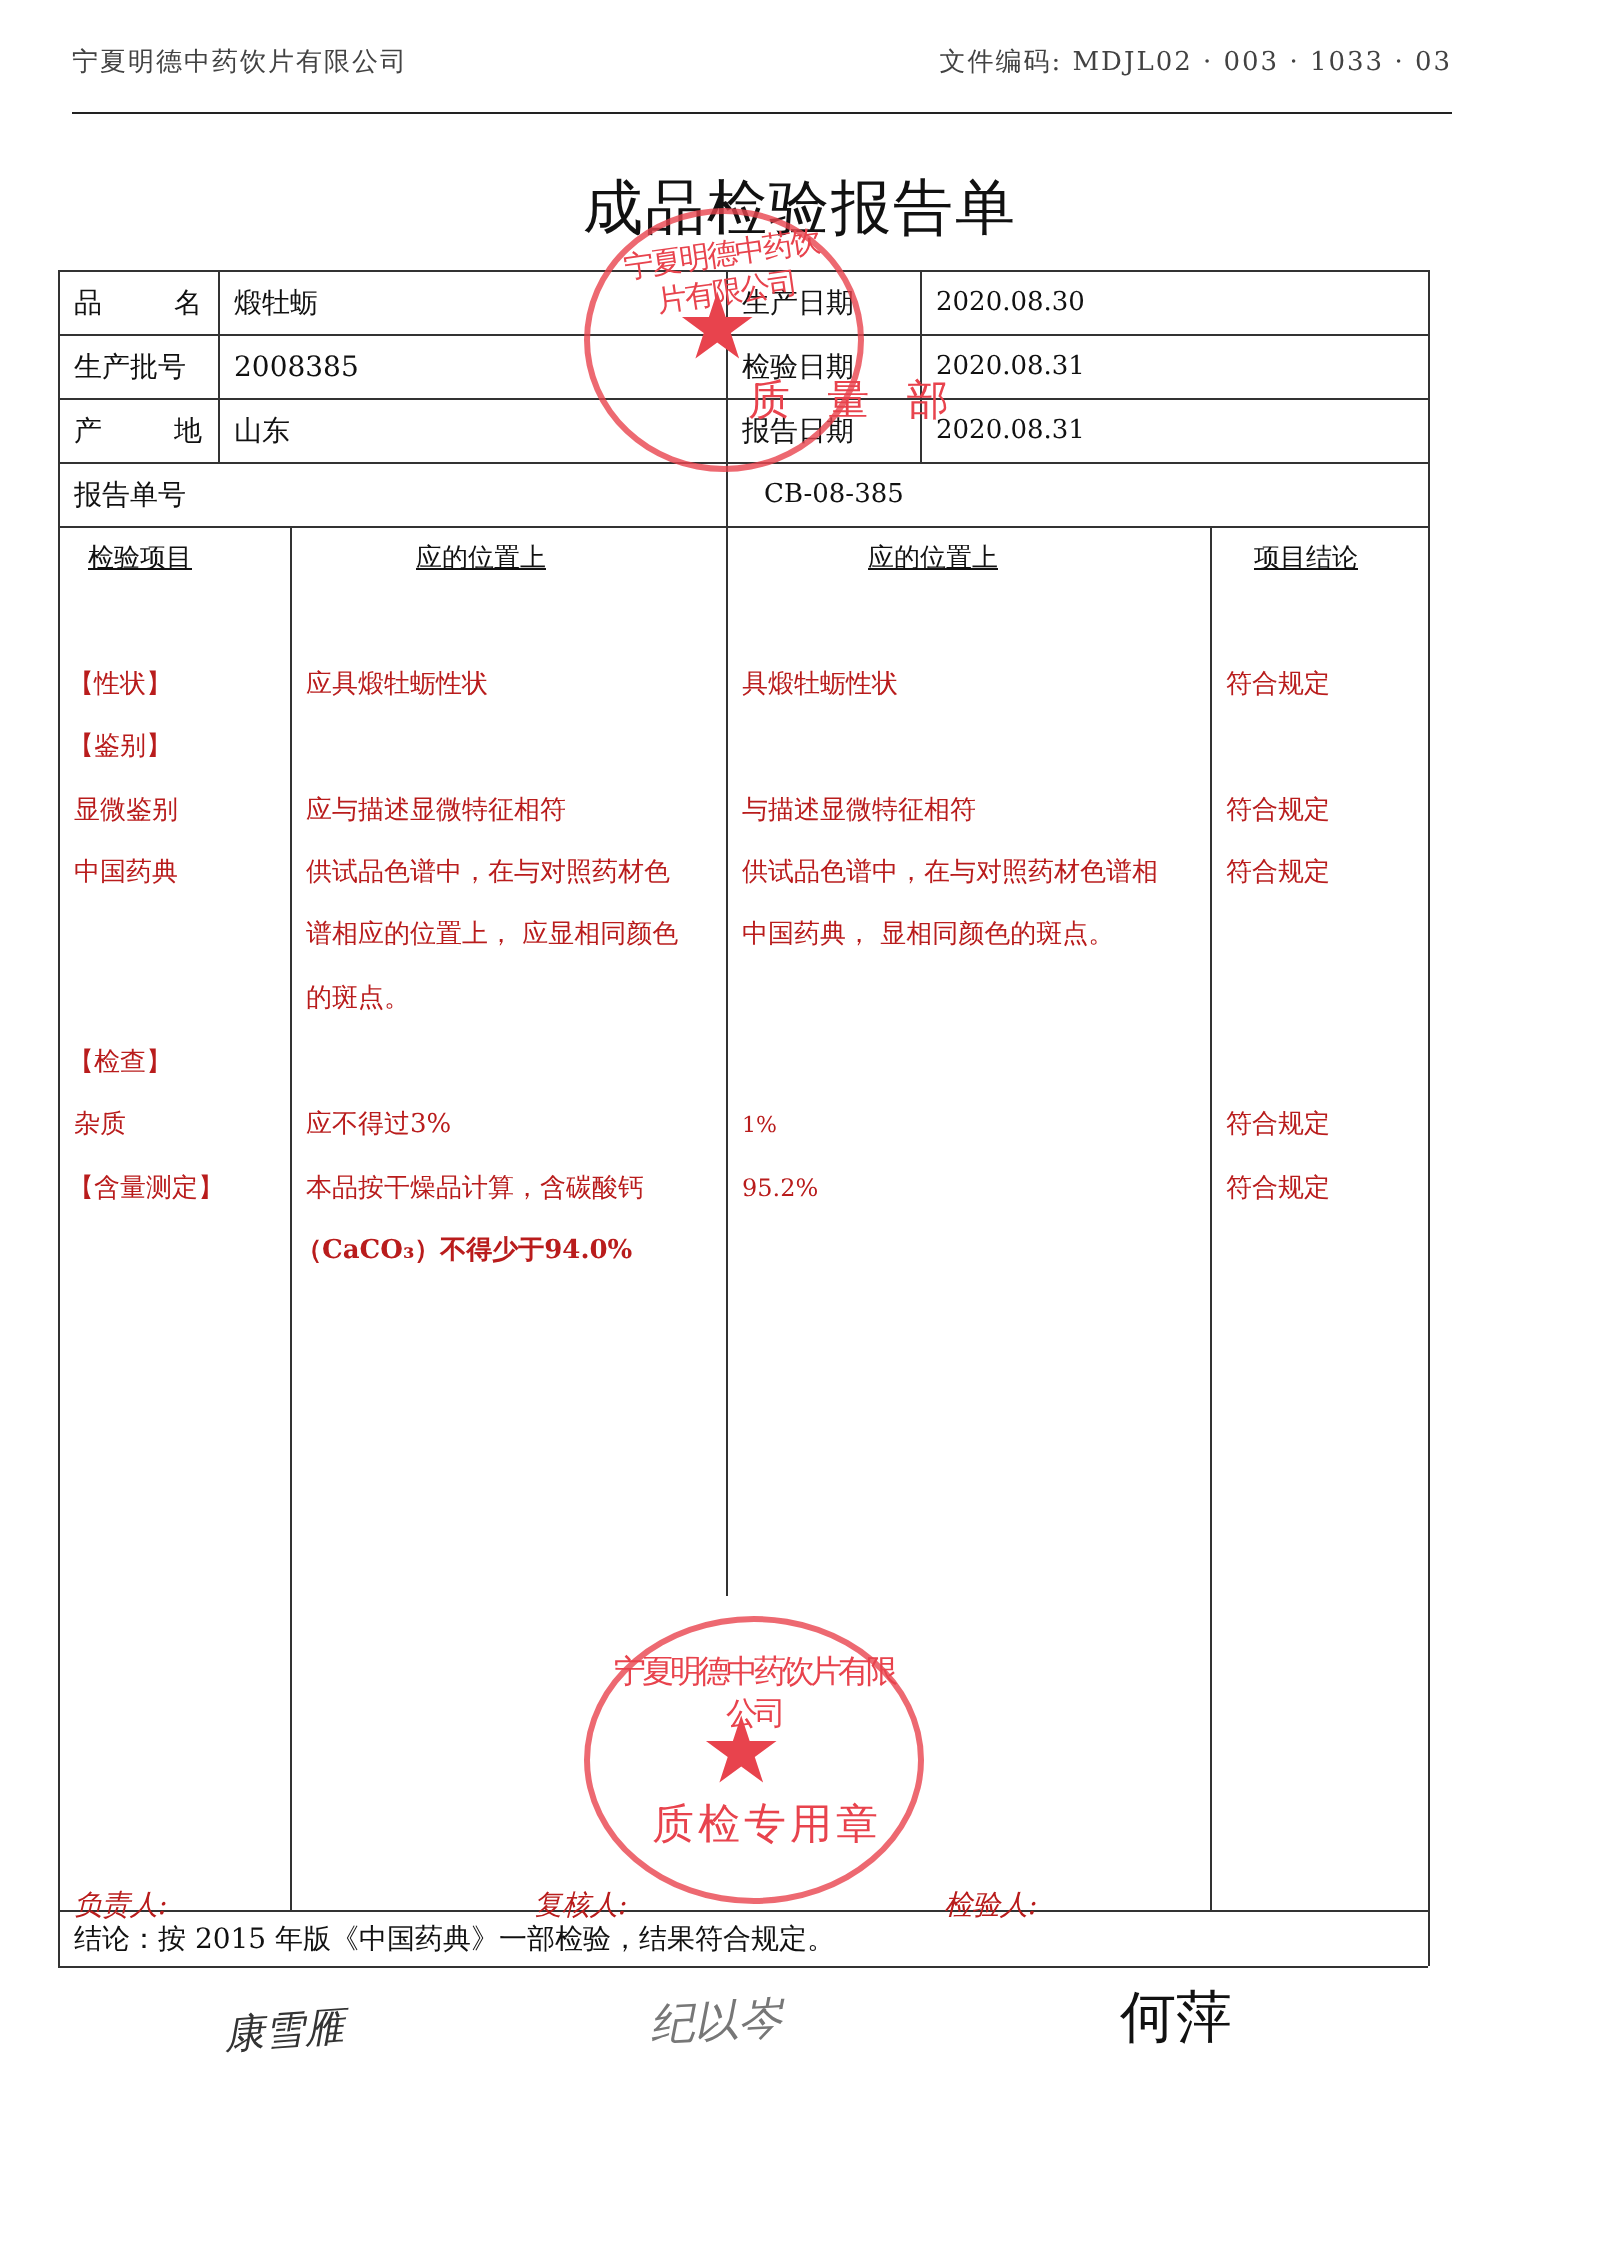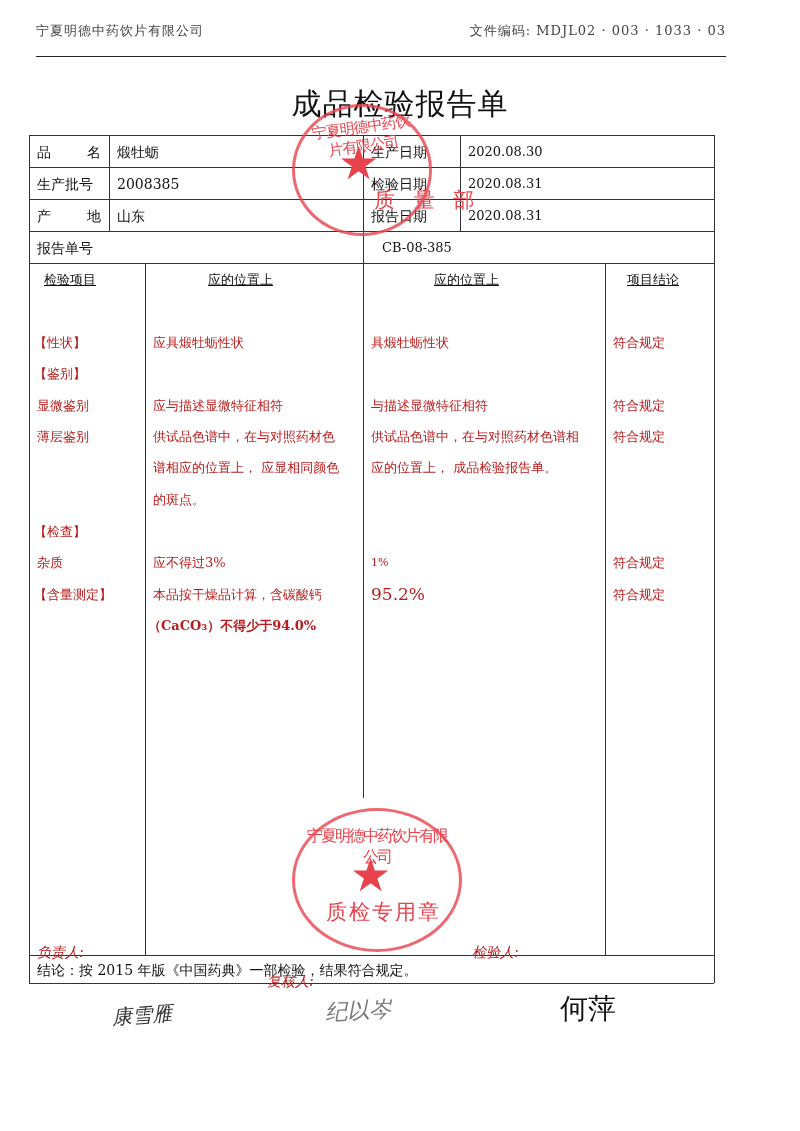--- a/index.html
+++ b/index.html
@@ -95,50 +95,50 @@
 <div>
   <div class="body-text" style="left:34px;top:358px;">【鉴别】</div>
 </div>
 <div>
   <div class="body-text" style="left:37px;top:390px;">显微鉴别</div>
   <div class="body-text" style="left:153px;top:390px;">应与描述显微特征相符</div>
   <div class="body-text" style="left:371px;top:390px;">与描述显微特征相符</div>
   <div class="body-text" style="left:613px;top:390px;">符合规定</div>
 </div>
 <div>
-  <div class="body-text" style="left:37px;top:421px;">薄层鉴别</div>
+  <div class="body-text" style="left:37px;top:421px;">中国药典</div>
   <div class="body-text" style="left:153px;top:421px;">供试品色谱中，在与对照药材色</div>
   <div class="body-text" style="left:153px;top:452px;">谱相应的位置上， 应显相同颜色</div>
   <div class="body-text" style="left:153px;top:484px;">的斑点。</div>
   <div class="body-text" style="left:371px;top:421px;">供试品色谱中，在与对照药材色谱相</div>
-  <div class="body-text" style="left:371px;top:452px;">应的位置上，  成品检验报告单。</div>
+  <div class="body-text" style="left:371px;top:452px;">中国药典，  显相同颜色的斑点。</div>
   <div class="body-text" style="left:613px;top:421px;">符合规定</div>
 </div>
 <div>
   <div class="body-text" style="left:34px;top:516px;">【检查】</div>
 </div>
 <div>
   <div class="body-text" style="left:37px;top:547px;">杂质</div>
   <div class="body-text" style="left:153px;top:547px;">应不得过3%</div>
   <div class="body-text" style="left:371px;top:547px;font-size:11px;">1%</div>
   <div class="body-text" style="left:613px;top:547px;">符合规定</div>
 </div>
 <div>
   <div class="body-text" style="left:34px;top:579px;">【含量测定】</div>
   <div class="body-text" style="left:153px;top:579px;">本品按干燥品计算，含碳酸钙</div>
   <div class="body-text" style="left:148px;top:610px;font-weight:bold;">（CaCO₃）不得少于94.0%</div>
-  <div class="body-text" style="left:371px;top:579px;font-size:17px;">95.2%</div>
+  <div class="body-text" style="left:371px;top:579px;font-size:12px;">95.2%</div>
   <div class="body-text" style="left:613px;top:579px;">符合规定</div>
 </div>
 
 <div class="cell" style="left:37px;top:961px;">结论：按 2015 年版《中国药典》一部检验，结果符合规定。</div>
 
 <div class="sig-label" style="left:37px;">负责人:</div>
 <div class="sig" style="left:112px;top:1002px;font-size:20px;color:#333;transform:rotate(-4deg);">康雪雁</div>
-<div class="sig-label" style="left:267px;margin-top:29px;">复核人:</div>
+<div class="sig-label" style="left:267px;">复核人:</div>
 <div class="sig" style="left:325px;top:996px;font-size:22px;color:#777;transform:rotate(-3deg);">纪以岑</div>
 <div class="sig-label" style="left:472px;">检验人:</div>
 <div class="sig" style="left:560px;top:990px;font-size:28px;color:#111;font-style:normal;">何萍</div>
 
 <div>
   <div class="stamp" style="left:292px;top:104px;width:134px;height:126px;"></div>
   <div class="stamp-arc" style="left:312px;top:118px;width:100px;text-align:center;transform:rotate(-8deg);letter-spacing:-1px;">宁夏明德中药饮片有限公司</div>
   <div class="stamp-star" style="left:338px;top:140px;">★</div>
   <div class="stamp-bottom" style="left:326px;top:186px;margin-left:48px;">质 量 部</div>
 </div>

